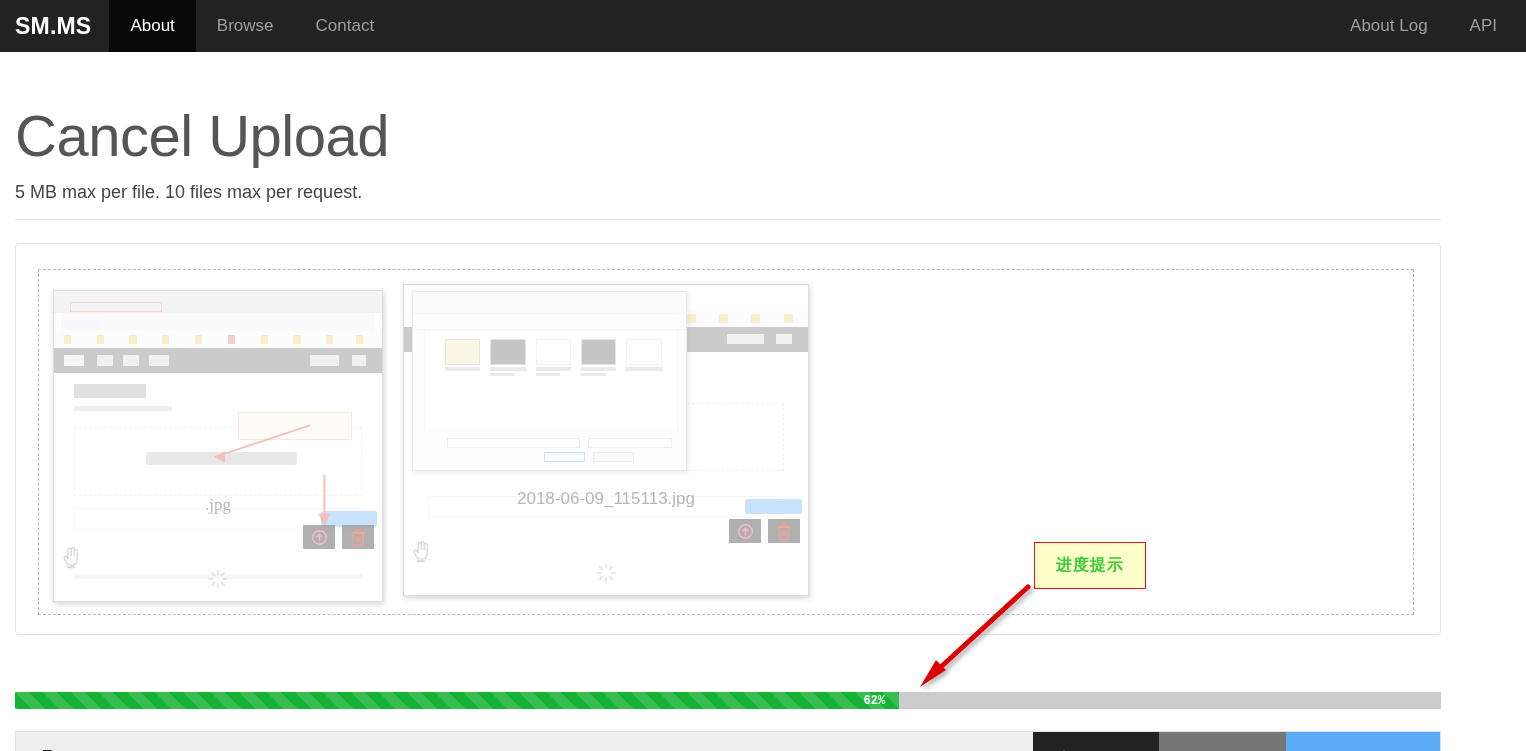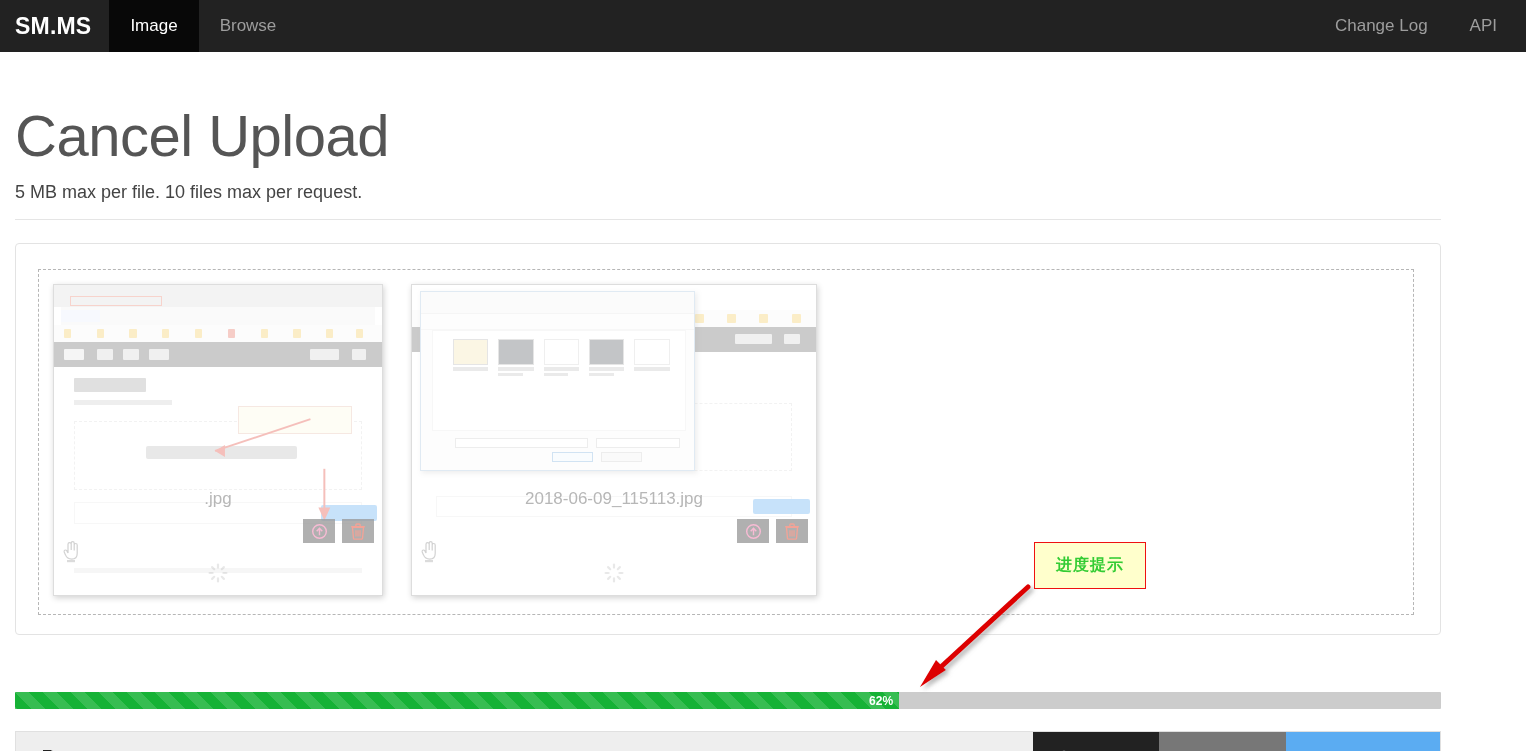--- a/index.html
+++ b/index.html
@@ -82,22 +82,22 @@
   }
 
   
   .thumb {
     position: absolute;
     background: #ffffff;
     border: 1px solid #dddddd;
     box-shadow: 1px 2px 6px rgba(0,0,0,0.18);
     overflow: hidden;
   }
-  .thumb-1 { left: 14px; top: 14px; width: 330px; height: 312px; }
-  .thumb-2 { left: 364px; top: 14px; width: 406px; height: 312px; margin-left: 8px; }
+  .thumb-1 { left: 14px; top: 20px; width: 330px; height: 312px; font-family: Liberation Serif, serif; }
+  .thumb-2 { left: 364px; top: 14px; width: 406px; height: 312px; }
 
   .shot {
     position: absolute; left: 0; top: 0;
     width: 100%; height: 100%;
     opacity: 0.30;
     overflow: hidden;
     background: #ffffff;
   }
   
   .mb-tabbar { position:absolute; left:0; top:0; width:100%; height:7%; background:#d9d9d9; }
@@ -221,22 +221,23 @@
         rgba(255,255,255,.14) 25%, transparent 25%,
         transparent 50%, rgba(255,255,255,.14) 50%,
         rgba(255,255,255,.14) 75%, transparent 75%, transparent);
     background-size: 28px 28px;
     display: flex; align-items: center; justify-content: flex-end;
   }
   .progress-label {
     color: #ffffff;
     font-size: 12px;
     font-weight: bold;
-    padding-right: 6px;
+    padding-right: 14px;
     line-height: 1;
+    font-family: Liberation Mono, monospace;
   }
 
   
   .toolbar {
     position: absolute;
     left: 15px; top: 679px;
     width: 1426px; height: 55px;
     background: #eeeeee;
     border: 1px solid #e0e0e0;
     display: flex; align-items: stretch;
@@ -264,25 +265,26 @@
   .tb-upload { background: #777777; }
   .tb-browse { background: #5bacf2; min-width: 152px; }
   .tb-btn svg { flex: 0 0 auto; }
 </style>
 </head>
 <body>
 
 <div class="navbar">
   <div class="brand">SM.MS</div>
   <div class="nav-links">
-    <div class="nav-link active">Image</div>
+    <div class="nav-link active">About</div>
     <div class="nav-link">Browse</div>
+    <div class="nav-link">Contact</div>
   </div>
   <div class="nav-right">
-    <div class="nav-link">Change Log</div>
+    <div class="nav-link">About Log</div>
     <div class="nav-link">API</div>
   </div>
 </div>
 
 <div class="page-wrap">
 
   <div class="page-title">Cancel Upload</div>
   <div class="page-sub">5 MB max per file. 10 files max per request.</div>
   <div class="hr"></div>
 

